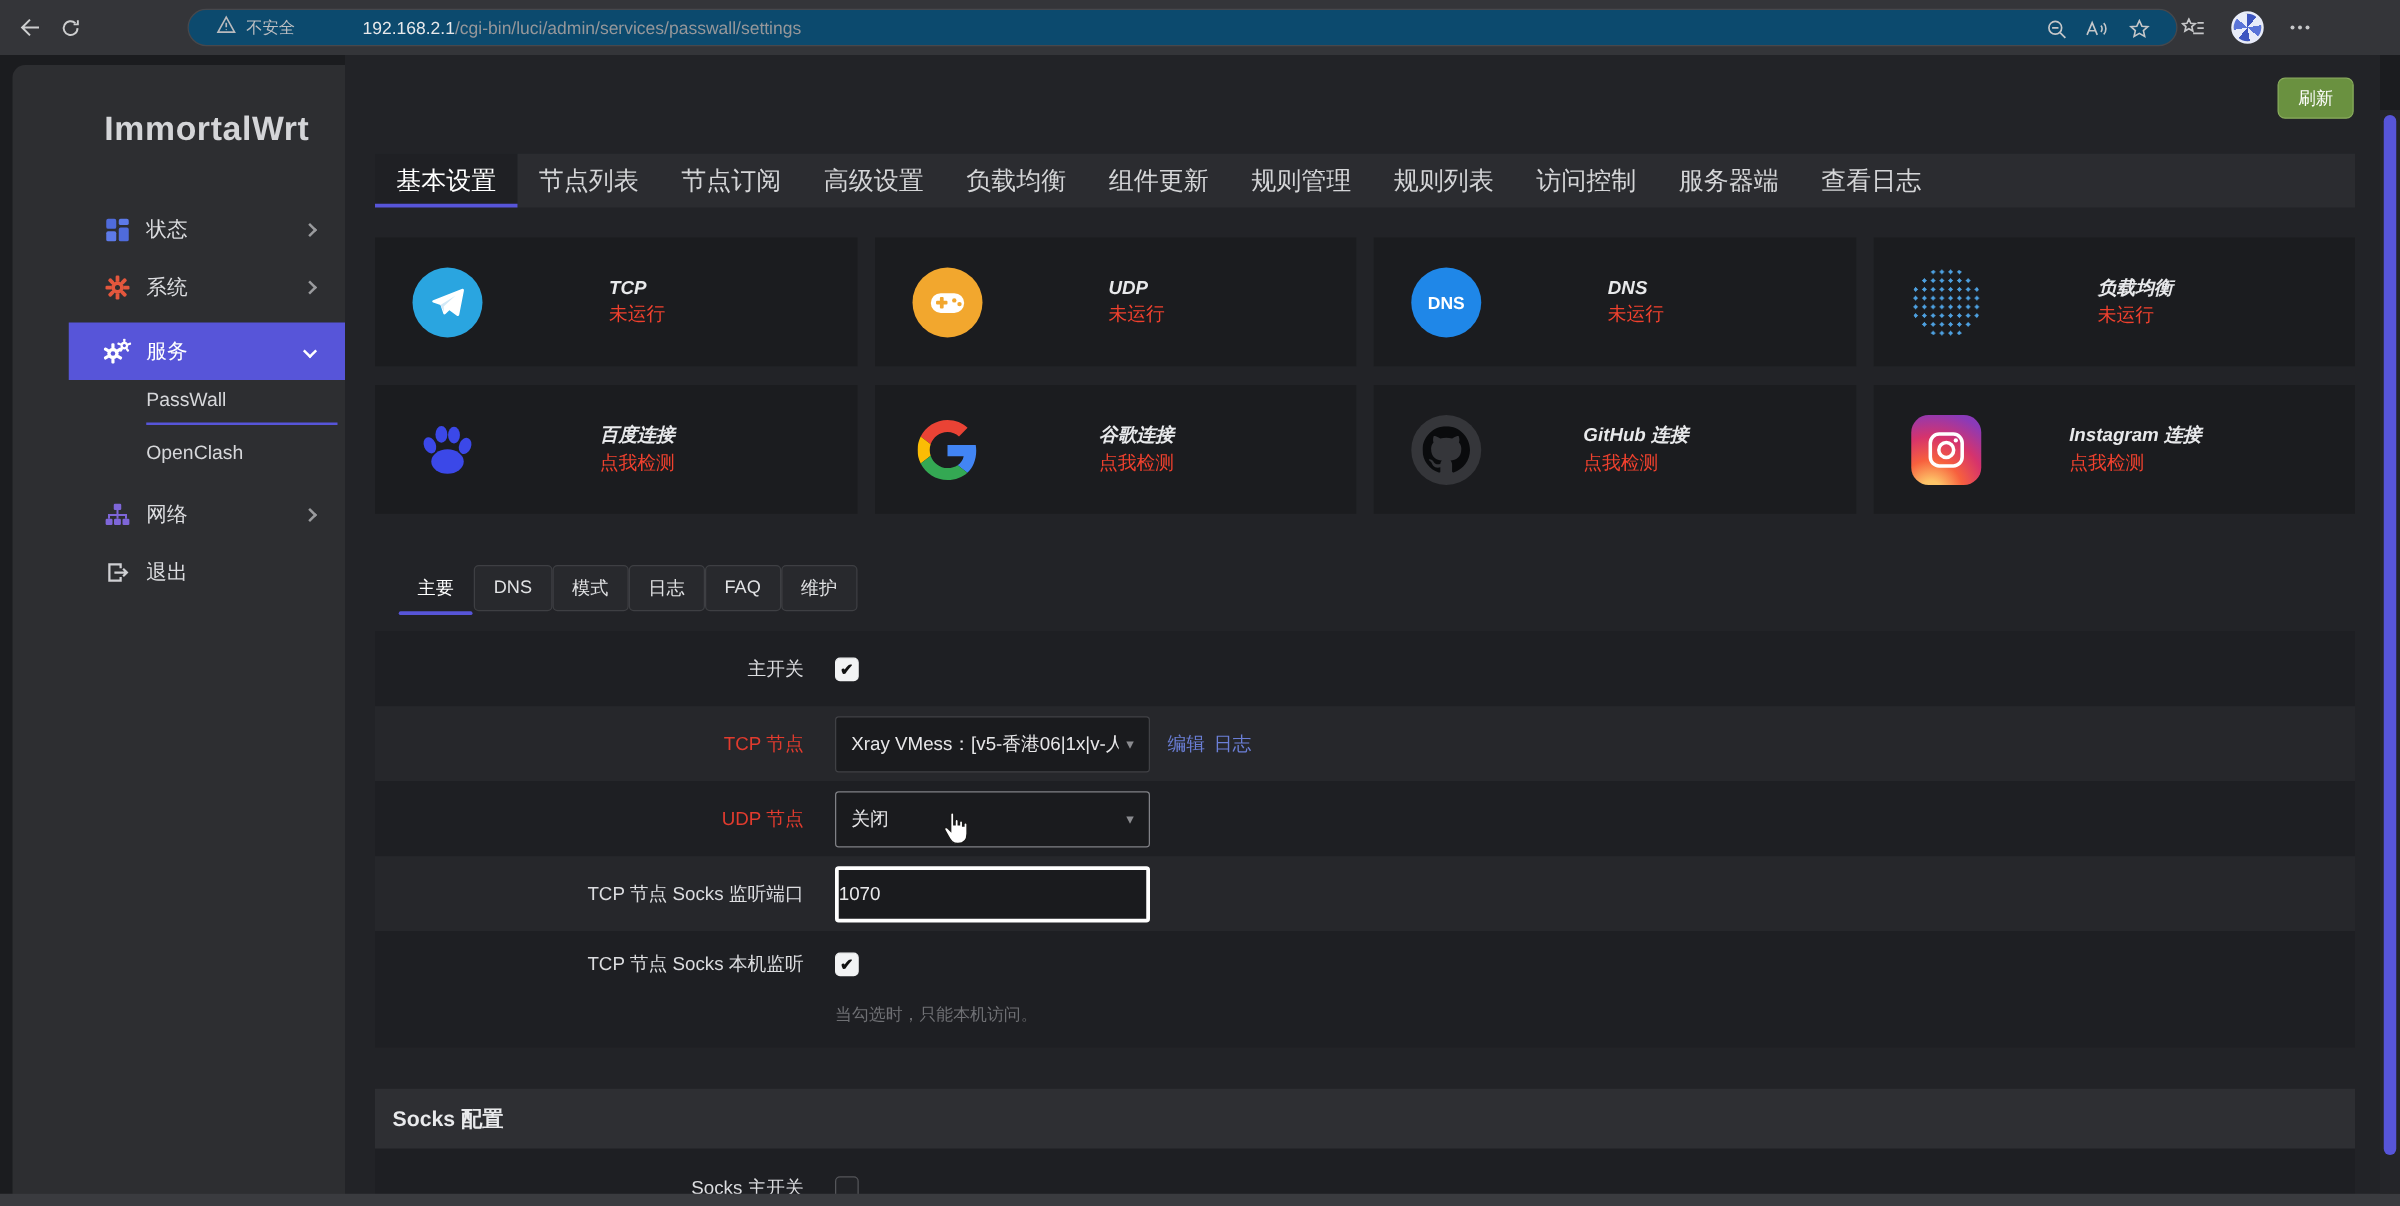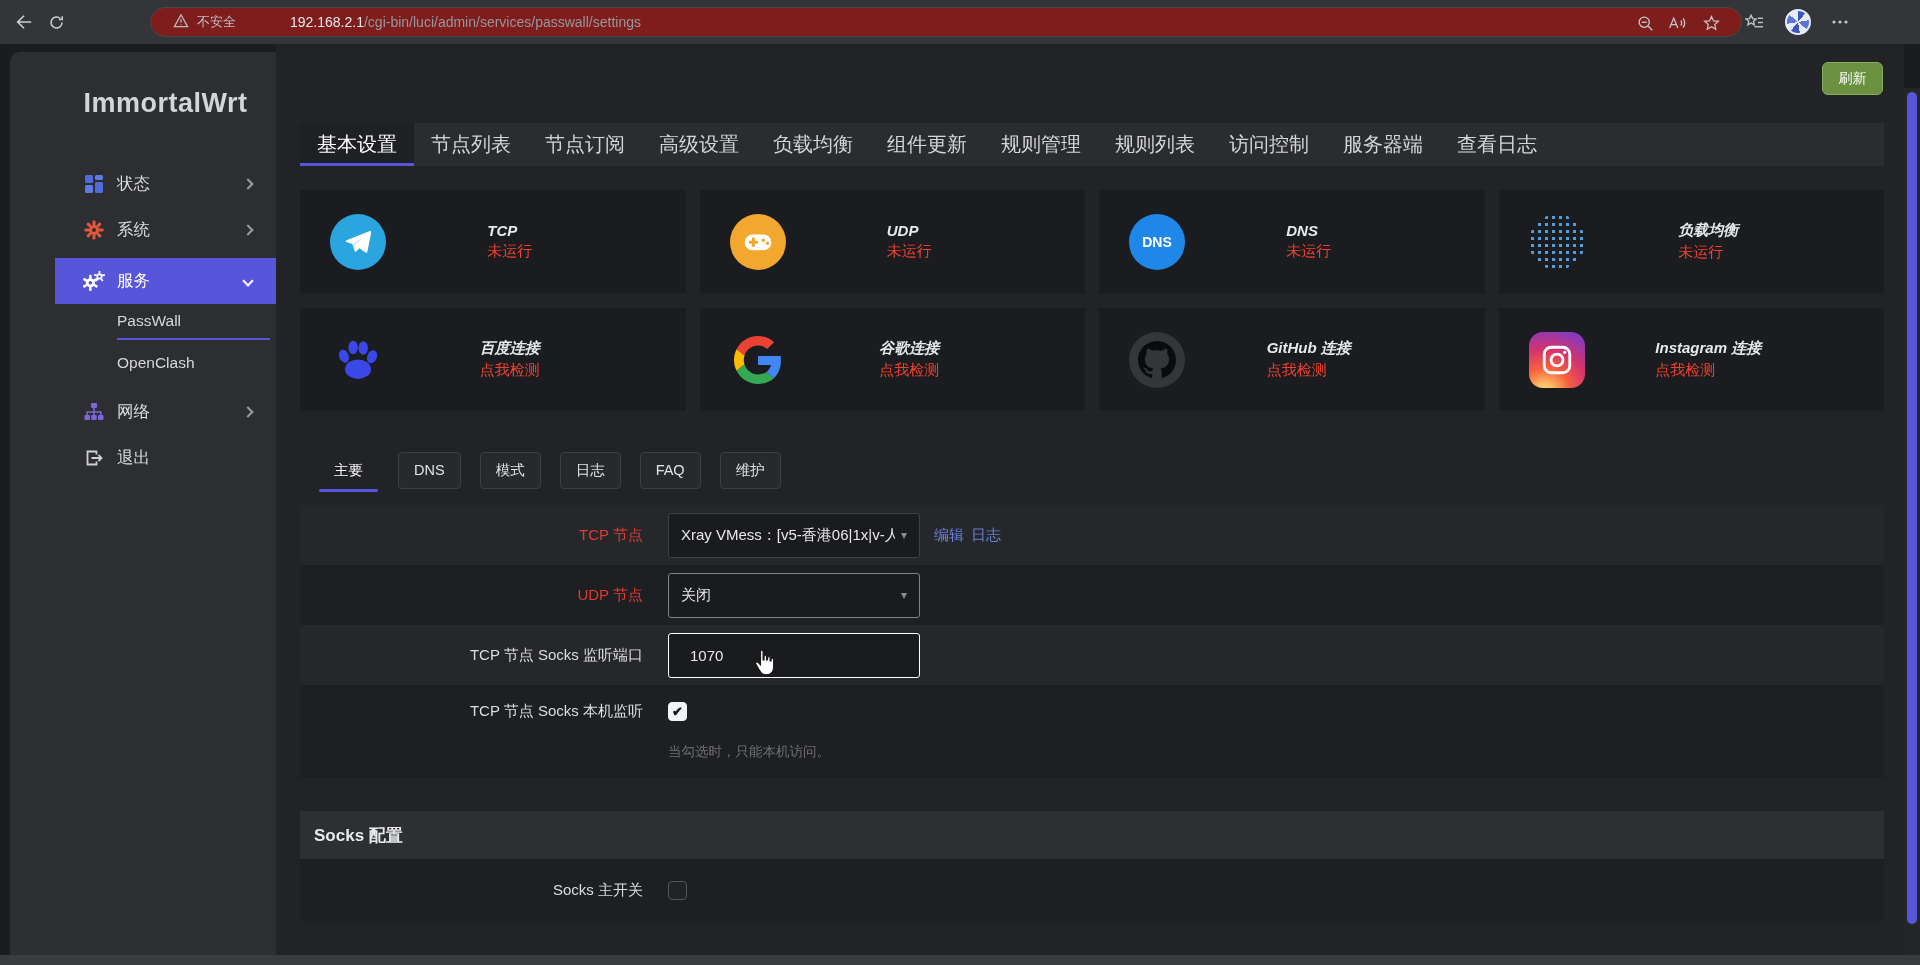--- a/index.html
+++ b/index.html
@@ -2,21 +2,21 @@
 <html><head>
 <meta charset="utf-8">
 <style>
   * { margin:0; padding:0; box-sizing:border-box; }
   html,body { width:1920px; height:965px; overflow:hidden; background:#1b1c1f;
     font-family:"Liberation Sans", sans-serif; }
 
   
   #chrome { position:absolute; top:0; left:0; width:1920px; height:44px; background:#343539; z-index:50; }
   .chrome-btn { position:absolute; top:8px; width:28px; height:28px; display:flex; align-items:center; justify-content:center; border-radius:6px; color:#cdcecf; }
-  #urlpill { position:absolute; left:150px; top:7px; width:1592px; height:30px; border-radius:15px; background:#7f1d1d; border:1px solid #47484c; display:flex; align-items:center; padding-left:22px; }
+  #urlpill { position:absolute; left:150px; top:7px; width:1592px; height:30px; border-radius:15px; background:#0c4a6e; border:1px solid #47484c; display:flex; align-items:center; padding-left:22px; }
   #security-label { color:#bdbec1; font-size:13px; margin-left:8px; }
   #url-text { margin-left:54px; font-size:14px; white-space:nowrap; }
   #url-text .host { color:#e8e9eb; }
   #url-text .path { color:#96979a; }
   .pill-icon { position:absolute; top:3px; width:24px; height:24px; display:flex; align-items:center; justify-content:center; color:#c6c7c9; }
   .bar-icon { position:absolute; top:8px; width:28px; height:28px; display:flex; align-items:center; justify-content:center; color:#c6c7c9; }
   #avatar { width:26px; height:26px; border-radius:50%; background:
       conic-gradient(#3d55c0 0 40deg,#e8ecf9 40deg 80deg,#5a74d8 80deg 130deg,#e8ecf9 130deg 170deg,#3d55c0 170deg 220deg,#e8ecf9 220deg 260deg,#5a74d8 260deg 310deg,#e8ecf9 310deg 360deg);
       border:2px solid #e8ecf9; }
 
@@ -54,41 +54,41 @@
   .ctitle { color:#e8e9eb; font-weight:bold; font-size:15px;font-style:italic; }
   .cstatus { color:#f0412e; font-weight:normal; font-size:15px; margin-top:3px; }
   .ic-telegram { background:#2aa5e0; }
   .ic-gamepad  { background:#f2a72e; }
   .ic-dns { background:#1f87e8; color:#fff; font-weight:bold; font-size:14px; }
   .ic-globe { background-image:radial-gradient(#4da0e0 1.6px, transparent 1.7px); background-size:7px 7px; border-radius:50%; }
   .ic-github { background:#35363a; }
   .ic-insta { border-radius:14px; background:radial-gradient(circle at 28% 110%, #fdc468 12%, #f7603e 35%, #d6336c 60%, #8a3ab9 88%); }
 
   
-  #subtabs { display:flex; align-items:center; gap:19px; margin:37px 20px 0 42px; height:44px; }
+  #subtabs { display:flex; align-items:center; gap:0; margin:37px 20px 0 42px; height:44px; }
   .stab { height:37px; padding:0 15px; display:flex; align-items:center; background:#28292d; border:1px solid #3e3f43; border-radius:4px; color:#e2e3e5; font-size:14.5px; cursor:pointer; }
   .stab.active { background:transparent; border-color:transparent; position:relative; color:#fff; }
   .stab.active::after { content:""; position:absolute; left:0; right:0; bottom:-4px; height:3px; background:#5755d9; border-radius:2px; }
 
   
   #form { margin:13px 20px 0 24px; }
   .frow { display:flex; align-items:center; min-height:60px; }
   .frow.dark { background:#1e1f23; }
   .frow.light { background:#26272b; }
   .flabel { width:343px; text-align:right; color:#dcdde0; font-size:15px; flex:none; }
   .flabel.red { color:#e23b2e; }
   .fctrl { margin-left:25px; display:flex; align-items:center; flex:1; }
   .checkbox { width:19px; height:19px; border-radius:4px; border:1.5px solid #55565a; display:inline-block; position:relative; background:#222327; cursor:pointer; flex:none; }
   .checkbox.checked { background:#f2f3f4; border-color:#f2f3f4; }
   .checkbox.checked::after { content:"✔"; position:absolute; inset:0; display:flex; align-items:center; justify-content:center; color:#111; font-size:13px; font-weight:bold; }
   .select { width:252px; height:45px; background:#1a1b1e; border:1px solid #404145; border-radius:3px; display:flex; align-items:center; padding:0 12px; color:#e8e8ea; font-size:15px; cursor:pointer; }
   .select.hovered { border-color:#808186; }
   .sel-text { flex:1; overflow:hidden; white-space:nowrap; }
   .sel-arrow { color:#8a8b8f; font-size:12px; margin-left:6px; }
-  .textinput { width:252px; height:45px; background:#1a1b1e; border:1px solid #ffffff; border-radius:3px; padding:0 21px; color:#e8e8ea; font-size:15px; font-family:"Liberation Sans", sans-serif; }
+  .textinput { width:252px; height:45px; background:#1a1b1e; border:3px solid #ffffff; border-radius:3px; padding:0 0; color:#e8e8ea; font-size:15px; font-family:"Liberation Sans", sans-serif; }
   .flink { color:#6b7fd7; font-size:15px; margin-left:14px; cursor:pointer; text-decoration:none; }
   .flink + .flink { margin-left:7px; }
   .frow.tall { min-height:93px; align-items:flex-start; padding-top:17px; }
   .frow.tall .fctrl { flex-direction:column; align-items:flex-start; }
   .fhint { margin-top:22px; color:#6f7074; font-size:13.5px; }
 
   
   #socks-header { margin-top:33px; height:48px; background:#2e2f33; display:flex; align-items:center; padding-left:14px; color:#e9eaec; font-size:17px; font-weight:bold; margin-left:20px; margin-right:20px;  margin-left:24px; }
   .sockrow { min-height:62px; }
 
@@ -392,20 +392,26 @@
     <div id="subtabs">
       <div class="stab active">主要</div>
       <div class="stab">DNS</div>
       <div class="stab">模式</div>
       <div class="stab">日志</div>
       <div class="stab">FAQ</div>
       <div class="stab">维护</div>
     </div>
 
     <div id="form">
+      <div class="frow dark">
+        <div class="flabel">主开关</div>
+        <div class="fctrl">
+          <span class="checkbox checked"></span>
+        </div>
+      </div>
       <div class="frow light">
         <div class="flabel red">TCP 节点</div>
         <div class="fctrl">
           <div class="select">
             <span class="sel-text">Xray VMess：[v5-香港06|1x|v-人少推荐</span>
             <span class="sel-arrow">▾</span>
           </div>
           <a class="flink">编辑</a>
           <a class="flink">日志</a>
         </div>

